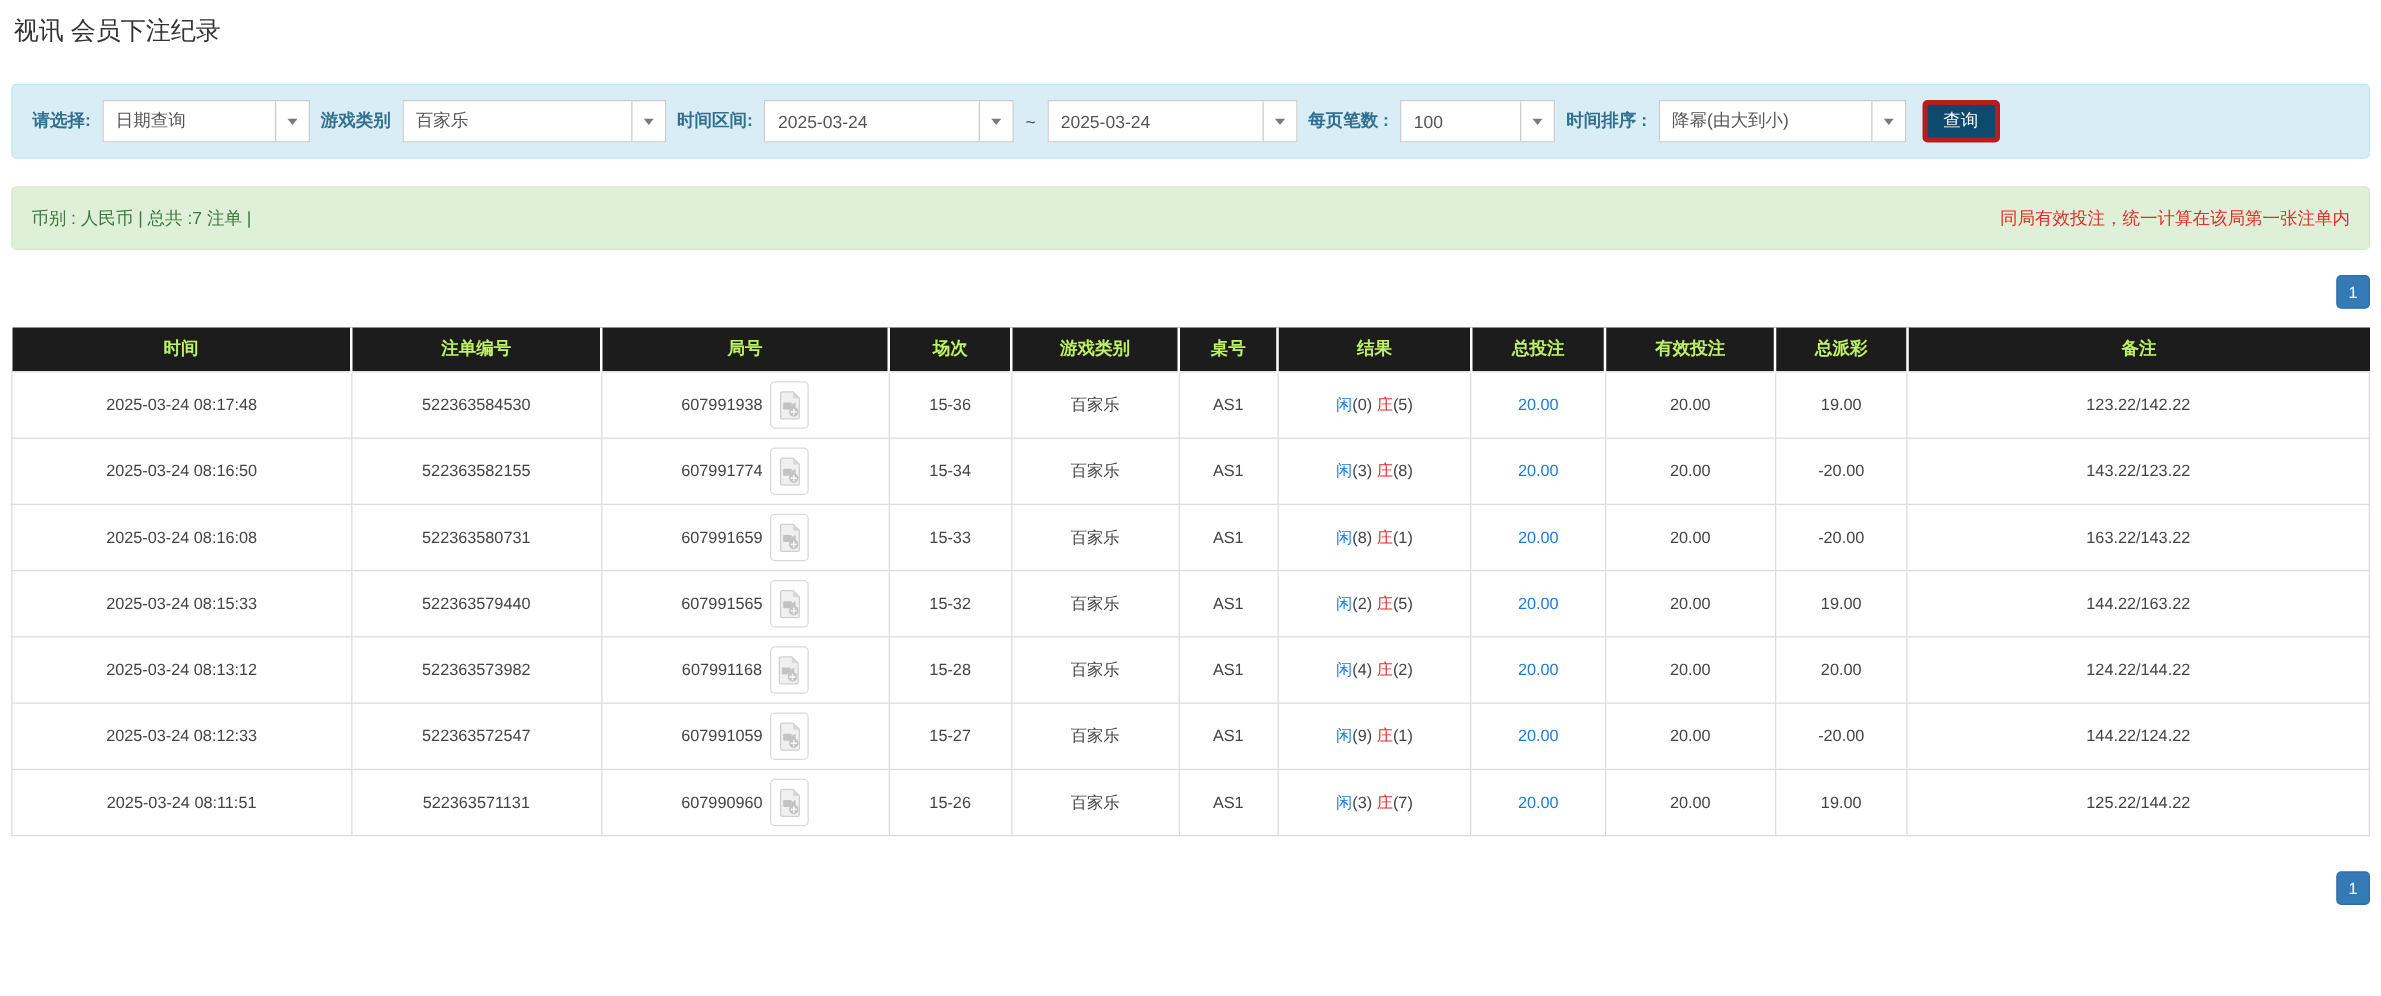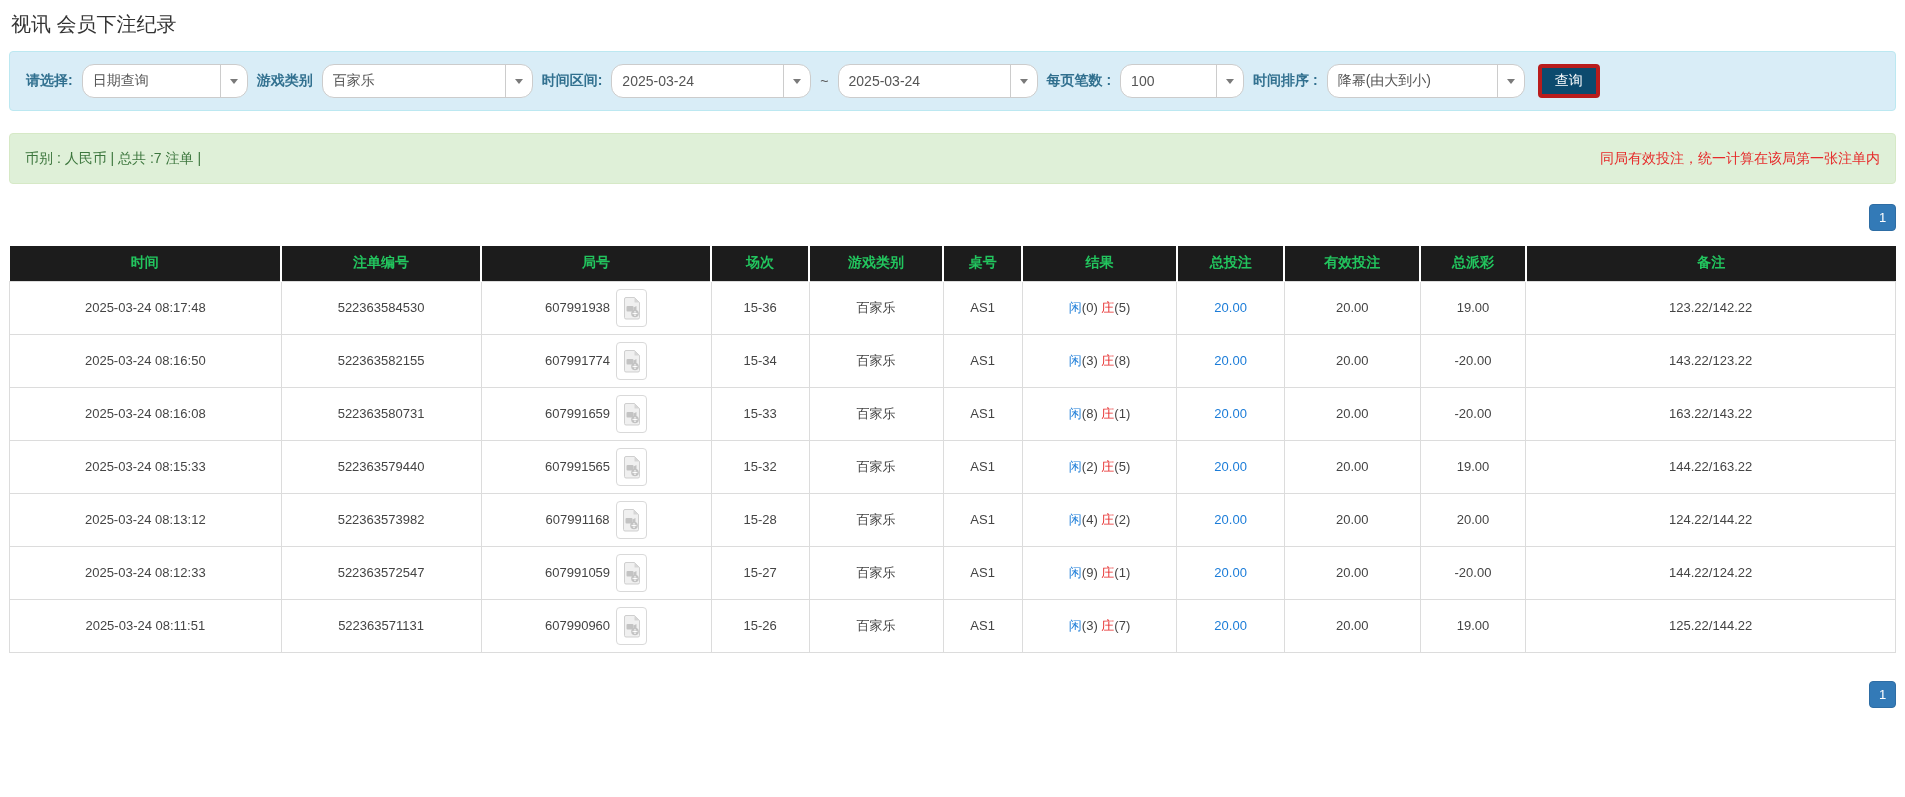--- a/index.html
+++ b/index.html
@@ -6,33 +6,33 @@
   html, body { margin: 0; padding: 0; background: #fff; }
   body {
     width: 1905px; height: 797px;
     font-family: "Liberation Sans", "DejaVu Sans", sans-serif;
     font-size: 14px; color: #333;
   }
   .page { width: 1905px; padding: 0 9px; }
 
   .page-title {
     font-size: 20px; font-weight: 400; color: #333;
-    margin: 0; padding: 11px 2px 13px 2px;
+    margin: 0; padding: 11px 2px 29px 2px;
   }
 
   
   .filter-bar {
     background: #d9edf7; border: 1px solid #bce8f1; border-radius: 4px;
     height: 60px; display: flex; align-items: center; gap: 9px;
     padding: 0 16px; color: #31708f; white-space: nowrap;
   }
   .flabel { font-weight: 700; color: #31708f; }
   .fsep { color: #555; }
   .fselect {
-    background: #fff; border: 1px solid #ccc; border-radius: 12px;
+    background: #fff; border: 1px solid #ccc; border-radius: 0;
     height: 34px; display: flex; align-items: stretch; color: #555;
     overflow: hidden; cursor: pointer;
   }
   .fselect .val { flex: 1; display: flex; align-items: center; padding: 0 10px; font-size: 14px; }
   .fselect .caret-box {
     width: 27px; border-left: 1px solid #ccc;
     display: flex; align-items: center; justify-content: center;
   }
   .caret {
     width: 0; height: 0;
@@ -66,21 +66,21 @@
   .page-btn {
     min-width: 27px; height: 27px; padding: 0 6px;
     background: #337ab7; border: 1px solid #2e6da4; color: #fff;
     border-radius: 4px; font-size: 13px; cursor: pointer;
     display: flex; align-items: center; justify-content: center; font-family: inherit;
   }
 
   
   table.records { width: 100%; border-collapse: collapse; table-layout: fixed; }
   .records thead th {
-    background: #1c1c1c; color: #22c55e; font-weight: 700; font-size: 14px;
+    background: #1c1c1c; color: #bef264; font-weight: 700; font-size: 14px;
     height: 35px; text-align: center; border-right: 2px solid #fff;
   }
   .records thead th:last-child { border-right: none; }
   .records tbody td {
     height: 53px; text-align: center; font-size: 13px; color: #444;
     border: 1px solid #dcdcdc; background: #fff; vertical-align: middle;
   }
   .records tfoot td {
     height: 38px; text-align: center; font-size: 13px; color: #fff;
     background: #9c9c9c; border: 2px solid #fff; font-weight: 400;

